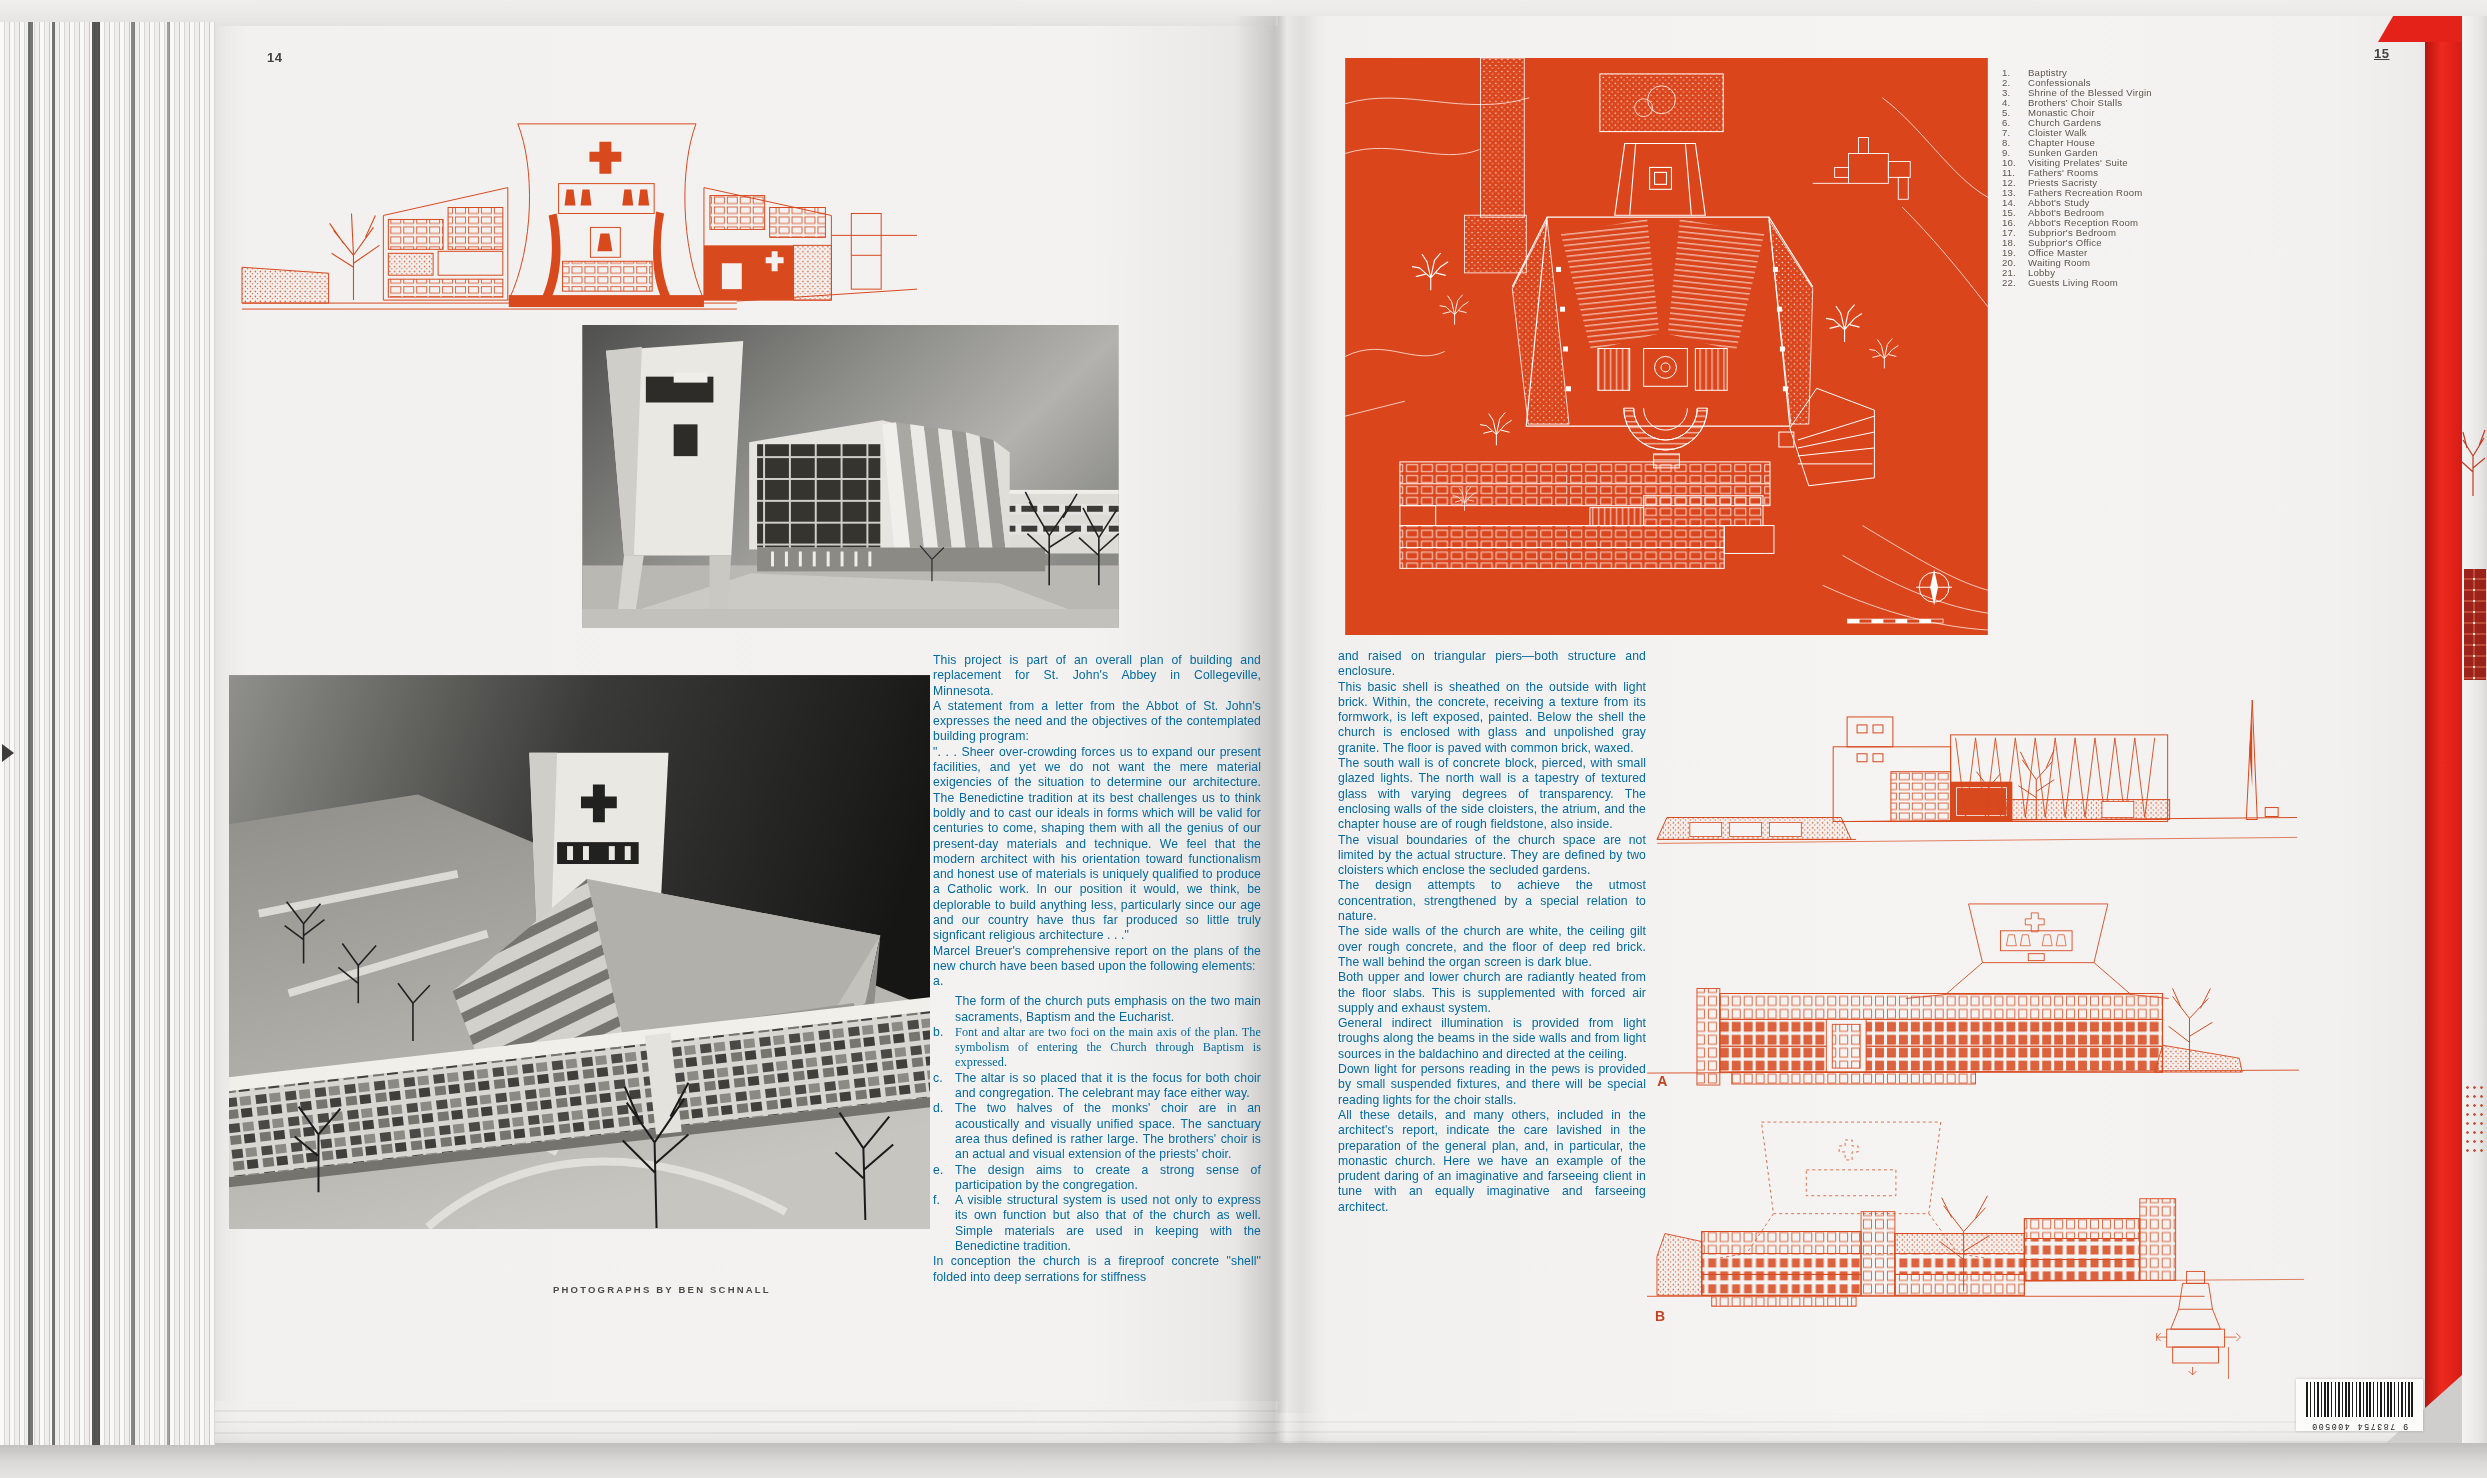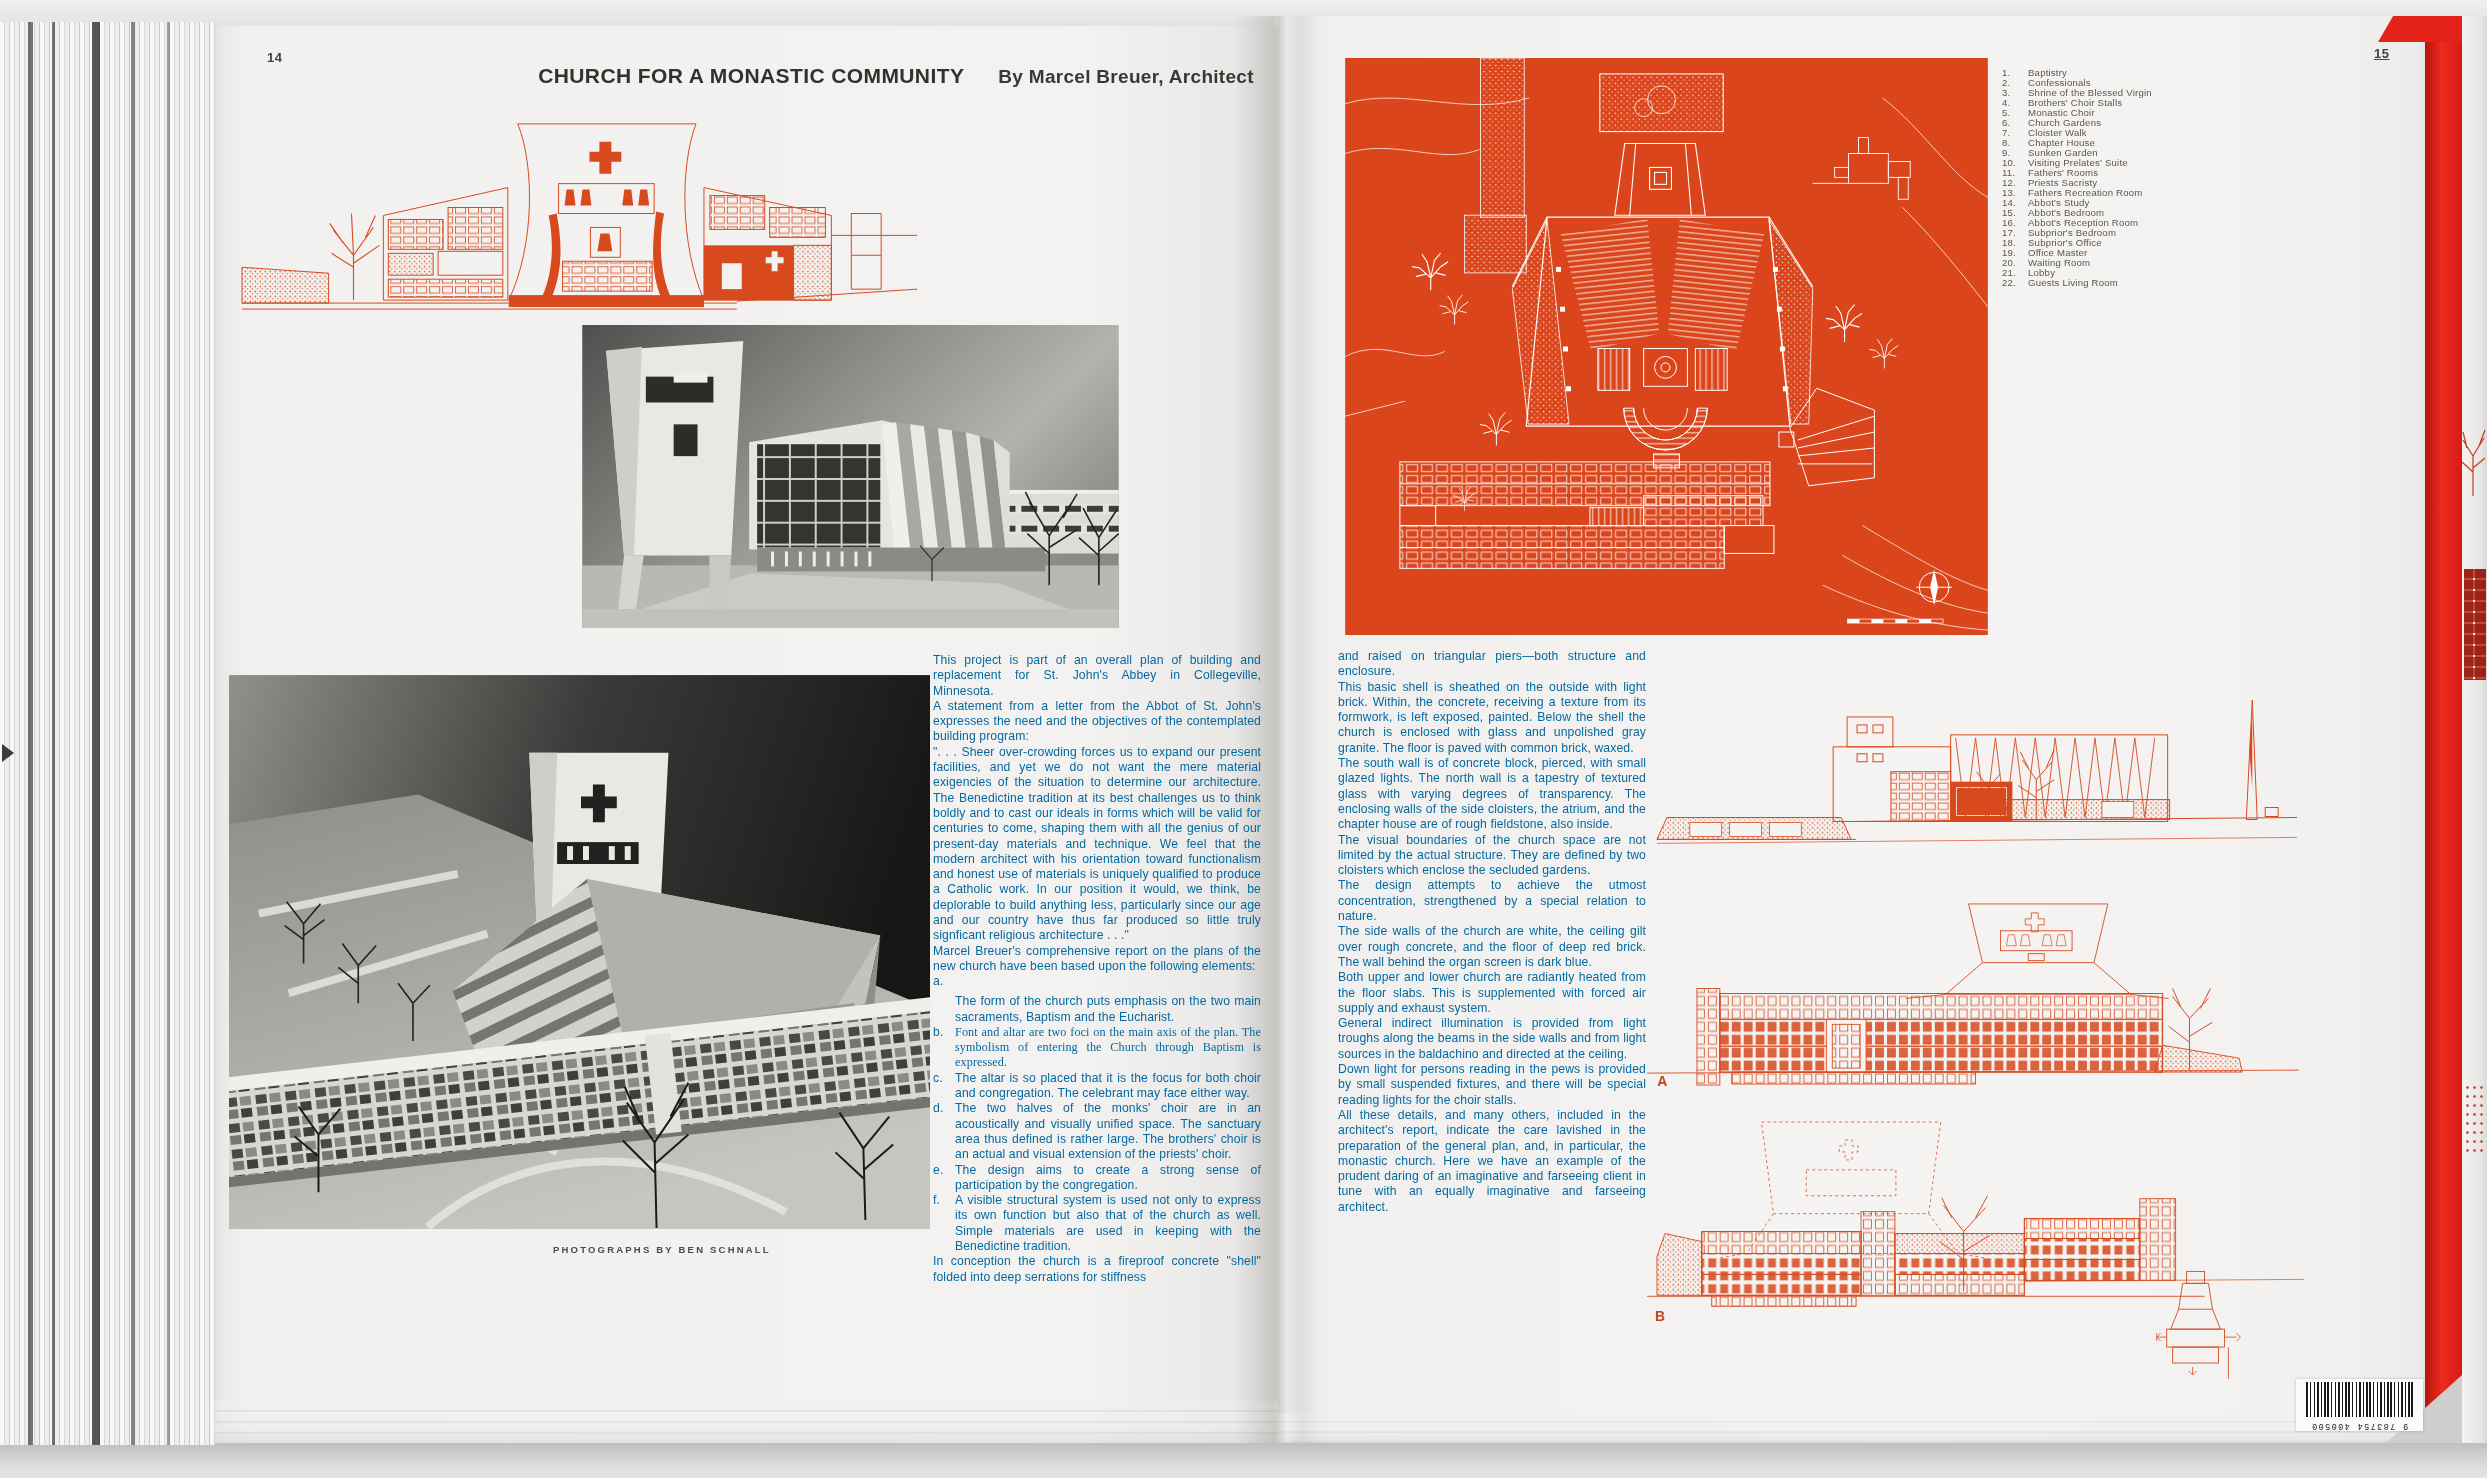--- a/index.html
+++ b/index.html
@@ -93,24 +93,20 @@
   <div class="abs bottom-edge-left"></div>
   <div class="abs bottom-edge-right"></div>
   <div class="abs spine-shadow"></div>
   <div class="abs cover-red"></div>
   <div class="abs cover-red-top"></div>
   <div class="abs jacket-edge"></div>
   <div class="abs corner-wedge"></div>
 
   <div class="abs pagenum" style="left:267px;top:50px;">14</div>
 
-  <div class="abs title-row" style="left:498px;top:64px;width:796px;">
-    <span class="title-main">CHURCH FOR A MONASTIC COMMUNITY</span>
-    <span class="title-by">By Marcel Breuer, Architect</span>
-  </div>
 
   <svg class="abs" style="left:234px;top:96px;" width="687" height="227" viewBox="0 0 690 228">
     <defs>
       <pattern id="sp" width="5" height="5" patternUnits="userSpaceOnUse">
         <circle cx="1.4" cy="1.4" r="0.8" fill="#d8491e"></circle>
           <circle cx="3.6" cy="3.6" r="0.7" fill="#d8491e"></circle>
       </pattern>
       <pattern id="wg" width="13" height="10" patternUnits="userSpaceOnUse">
         <rect x="1.5" y="1.5" width="10" height="6.5" fill="none" stroke="#d8491e" stroke-width="0.8"></rect>
       </pattern>
@@ -301,21 +297,21 @@
       <rect x="428" y="404" width="26" height="100" fill="#e3e2dd"></rect>
     </g>
 
     <g stroke="#1b1b1a" stroke-width="2" fill="none">
       <path d="M430,556 L428,470 M428,470 L400,430 M428,470 L458,426 M428,500 L396,468 M428,492 L462,462 M412,446 L398,414 M444,444 L462,410"></path>
       <path d="M640,548 L638,476 M638,476 L614,440 M638,476 L664,444 M638,506 L610,480 M638,498 L668,472"></path>
       <path d="M90,520 L90,462 M90,462 L70,434 M90,462 L112,436 M90,484 L66,464"></path>
     </g>
   </svg>
 
-  <div class="abs caption" style="left:553px;top:1244px;text-align:right;">PHOTOGRAPHS BY BEN SCHNALL</div>
+  <div class="abs caption" style="left:553px;top:1284px;text-align:right;">PHOTOGRAPHS BY BEN SCHNALL</div>
 
   <div class="abs bodycol" style="left:933px;top:653px;width:328px;">
     <div>
 
     <p>This project is part of an overall plan of building and replacement for St. John's Abbey in Collegeville, Minnesota.</p>
         <p>A statement from a letter from the Abbot of St. John's expresses the need and the objectives of the contemplated building program:</p>
         <p>". . . Sheer over-crowding forces us to expand our present facilities, and yet we do not want the mere material exigencies of the situation to determine our architecture. The Benedictine tradition at its best challenges us to think boldly and to cast our ideals in forms which will be valid for centuries to come, shaping them with all the genius of our present-day materials and technique. We feel that the modern architect with his orientation toward functionalism and honest use of materials is uniquely qualified to produce a Catholic work. In our position it would, we think, be deplorable to build anything less, particularly since our age and our country have thus far produced so little truly signficant religious architecture . . ."</p>
         <p>Marcel Breuer's comprehensive report on the plans of the new church have been based upon the following elements:</p>
       </div>
     <div>

